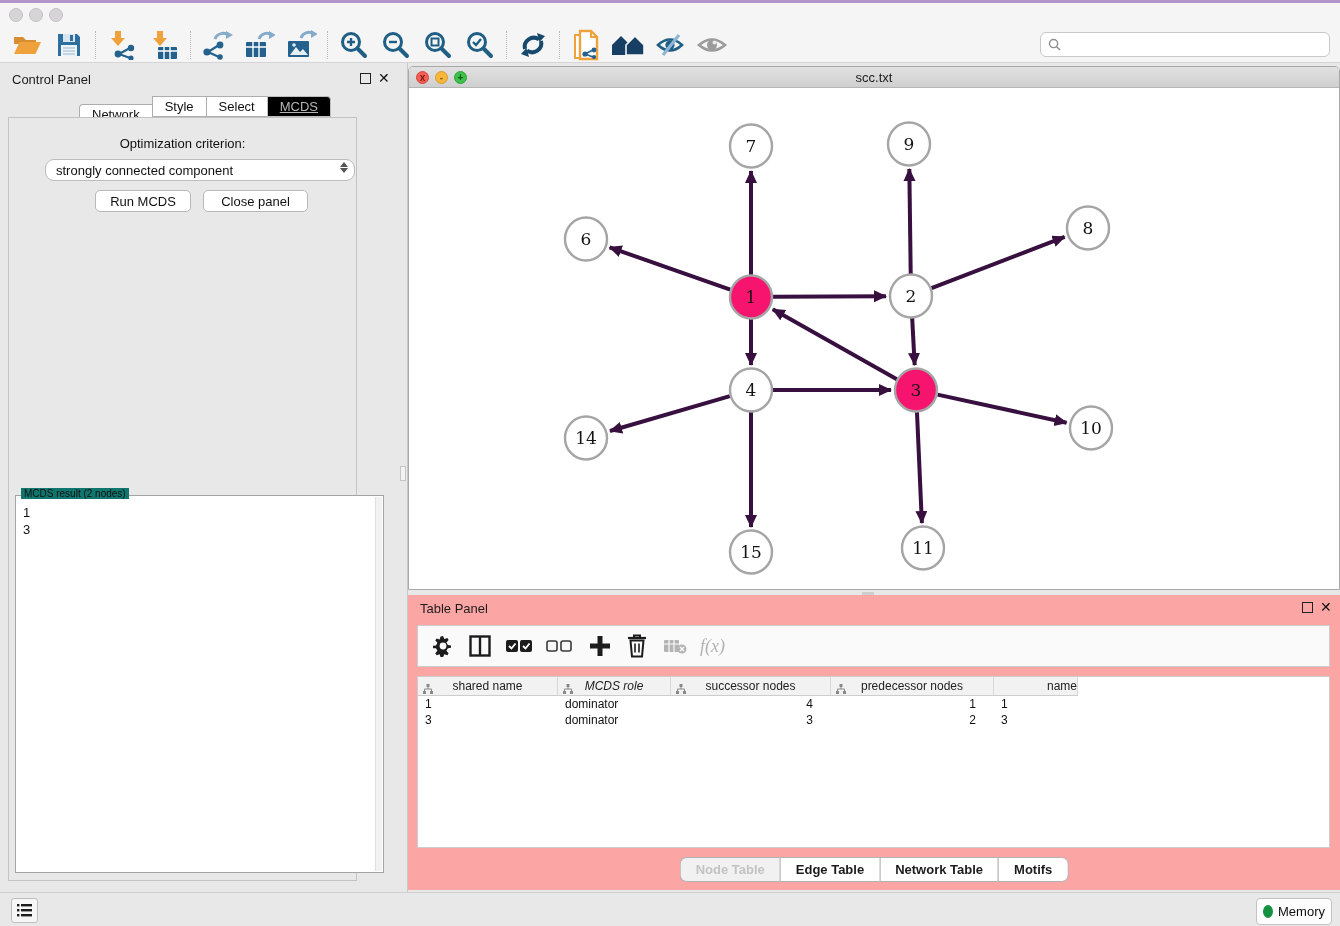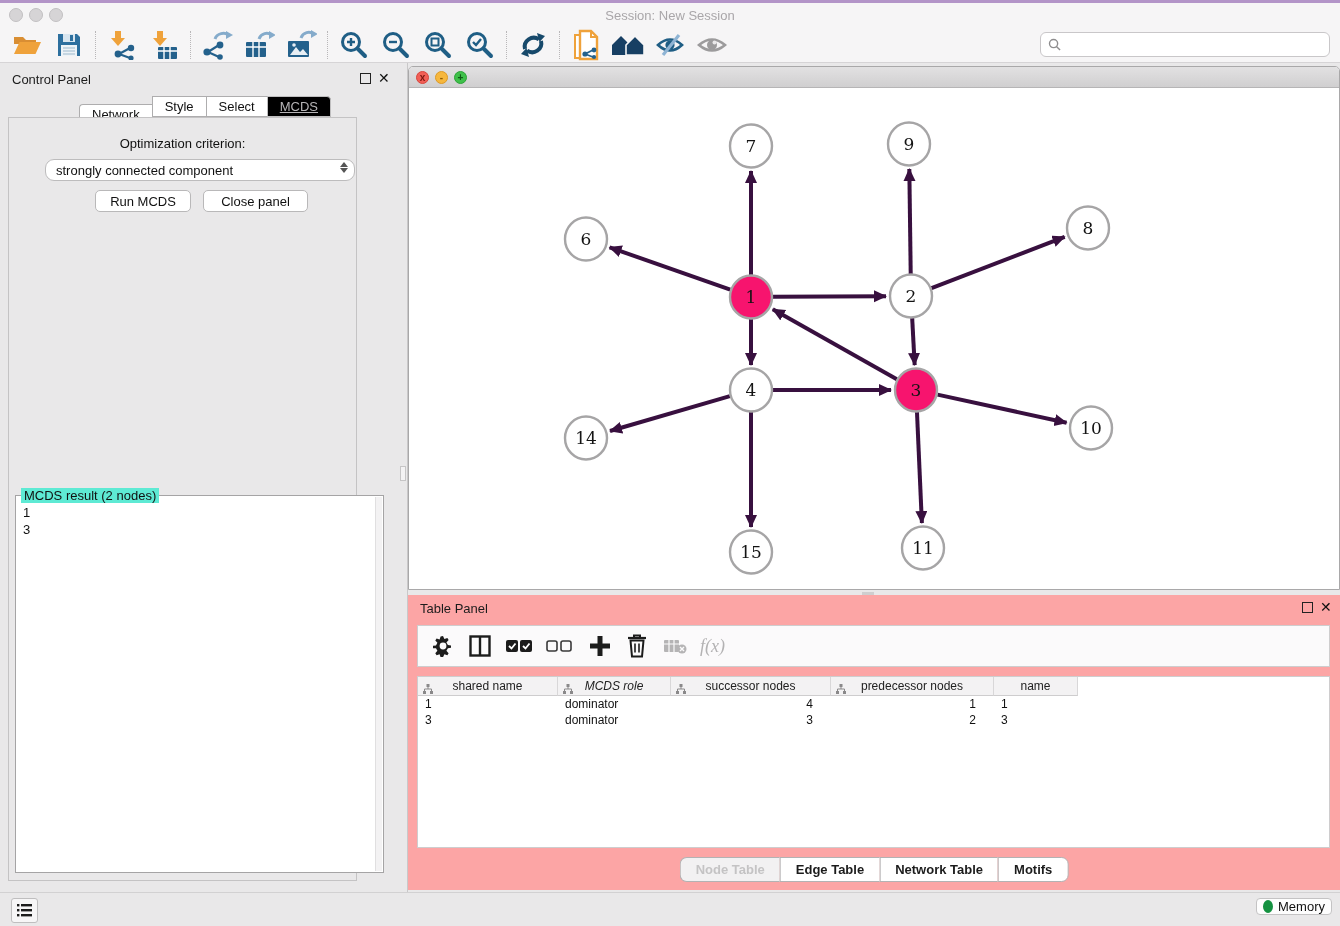--- a/index.html
+++ b/index.html
@@ -31,21 +31,21 @@
   .ctab.sel { background:#000000; color:#b6b4b6; border-color:#bfbebf;text-decoration:underline; }
   .ctl-box { position:absolute; left:8px; top:54px; width:349px; height:764px; border:1px solid #c4c3c4; background:#e9e8e9; }
   .opt-label { position:absolute; left:0; right:0; top:18px; text-align:center; font-size:13px; color:#111; }
   .dropdown { position:absolute; left:36px; top:41px; width:310px; height:22px; background:#fff; border:1px solid #bdbcbd; border-radius:9px; display:flex; align-items:center; padding-left:10px; font-size:13px; color:#111; }
   .chev { position:absolute; right:6px; top:2px; display:flex; flex-direction:column; gap:1px; }
   .chev i { width:0; height:0; border-left:4px solid transparent; border-right:4px solid transparent; }
   .chev .up { border-bottom:5px solid #555; }
   .chev .dn { border-top:5px solid #555; }
   .mac-btn { position:absolute; top:72px; height:22px; background:#fff; border:1px solid #b9b8b9; border-radius:5px; font-size:13px; color:#111; display:flex; align-items:center; justify-content:center; }
   .result-box { position:absolute; left:6px; top:377px; width:369px; height:378px; border:1px solid #a5a4a5; background:#fff; }
-  .result-legend { position:absolute; top:-8px; left:5px; background:#5eead4; padding:0 3px; font-size:13px; color:#111; }
+  .result-legend { position:absolute; top:-8px; left:5px; background:#0f766e; padding:0 3px; font-size:10px; color:#111; }
   .result-lines { padding:8px 0 0 7px; font-size:13px; line-height:17px; color:#111; white-space:pre-line; }
   .result-scroll { position:absolute; right:1px; top:1px; bottom:1px; width:7px; background:#f3f2f3; border-left:1px solid #e0dfe0; }
   .v-divider { position:absolute; left:399px; top:63px; width:9px; height:829px; background:#e9e8e9; border-right:1px solid #c9c8c9; }
   .v-handle { position:absolute; left:1px; top:403px; width:6px; height:15px; background:#f4f3f4; border:1px solid #c6c5c6; }
 
   
   .network-window { position:absolute; left:408px; top:66px; width:932px; height:524px; background:#fff; border:1px solid #a9a8a9; border-radius:5px 5px 0 0; }
   .nw-titlebar { height:21px; background:linear-gradient(#e2e1e2,#d0cfd0); border-bottom:1px solid #b6b5b6; border-radius:4px 4px 0 0; position:relative; }
   .nw-lights { position:absolute; left:7px; top:4px; display:flex; gap:6px; }
   .nw-light { width:13px; height:13px; border-radius:50%; font-size:10px; font-weight:bold; display:flex; align-items:center; justify-content:center; line-height:1; }
@@ -68,36 +68,35 @@
   .td { font-size:12px; color:#111; line-height:16px; overflow:hidden; white-space:nowrap; }
   .tp-tabs { position:absolute; left:50%; transform:translateX(-50%); top:262px; display:flex; }
   .btab { height:25px; padding:0 15px; background:#fff; border:1px solid #b3b2b3; border-right-width:0; font-size:13px; font-weight:bold; color:#1c1c1c; display:flex; align-items:center; }
   .btab:first-child { border-radius:7px 0 0 7px; }
   .btab:last-child { border-right-width:1px; border-radius:0 7px 7px 0; }
   .btab.sel { background:#f2f1f2; color:#c4c3c4; }
 
   
   .statusbar { position:absolute; left:0; top:892px; width:1340px; height:34px; background:#e9e8e9; border-top:1px solid #d2d1d2; }
   .list-btn { position:absolute; left:11px; top:5px; width:27px; height:25px; background:#f7f6f7; border:1px solid #bfbebf; border-radius:3px; display:flex; align-items:center; justify-content:center; }
-  .memory-btn { position:absolute; right:8px; top:5px; width:76px; height:17px; background:#fdfdfd; border:1px solid #c4c3c4; border-radius:4px; display:flex; align-items:center; justify-content:center; gap:5px; font-size:13px; color:#111; }
+  .memory-btn { position:absolute; right:8px; top:5px; width:76px; height:27px; background:#fdfdfd; border:1px solid #c4c3c4; border-radius:4px; display:flex; align-items:center; justify-content:center; gap:5px; font-size:13px; color:#111; }
   .mem-dot { width:10px; height:13px; border-radius:50%; background:#149140; }
 </style>
 </head>
 <body>
 
 <div class="app">
   <div class="top-strip"></div>
 
   <div class="titlebar">
     <div class="lights">
       <div class="light"></div>
       <div class="light"></div>
       <div class="light"></div>
     </div>
-    <div class="win-title">Session: New Session</div>
   </div>
 
   <div class="toolbar">
     <div class="tbtn">
       <svg width="30" height="26" viewBox="0 0 30 26">
           <path d="M2 5h9l3 3h10v4H2z" fill="#d98e33"></path>
           <path d="M2 22 L7.5 10 H29 L23.5 22 Z" fill="#efa23b"></path>
         </svg>
     </div>
     <div class="tbtn">
@@ -282,20 +281,21 @@
         <div class="nw-light nw-red">
             <span>x</span>
           </div>
         <div class="nw-light nw-yel">
             <span>-</span>
           </div>
         <div class="nw-light nw-grn">
             <span>+</span>
           </div>
       </div>
+      <div class="nw-title">scc.txt</div>
     </div>
     <svg id="graph-svg" width="930" height="501">
       <defs>
         <marker id="arrow" markerUnits="userSpaceOnUse" markerWidth="16" markerHeight="14" refX="12" refY="6" orient="auto">
           <path d="M0 0 L13 6 L0 12 Z" fill="#38103f"></path>
         </marker>
       </defs>
       <g id="edge-layer">
           <line x1="342" y1="187" x2="342" y2="83" stroke="#38103f" stroke-width="4" marker-end="url(#arrow)"></line>
           <line x1="321.2449403778676" y1="201.7042820722201" x2="200.58529502515046" y2="159.2905885542953" stroke="#38103f" stroke-width="4" marker-end="url(#arrow)"></line>
@@ -416,21 +416,21 @@
                 <rect x="0" y="7" width="3" height="3" fill="#8a898a"></rect>
                 <rect x="7" y="7" width="3" height="3" fill="#8a898a"></rect>
                 <path d="M5 3v2M1.5 7V5h7v2" stroke="#8a898a" fill="none" stroke-width="1"></path>
               </svg></span><span>successor nodes</span></div>
           <div class="th" style="width: 163px;"><span class="hier"><svg width="10" height="10" viewBox="0 0 10 10">
                 <rect x="3.5" y="0" width="3" height="3" fill="#8a898a"></rect>
                 <rect x="0" y="7" width="3" height="3" fill="#8a898a"></rect>
                 <rect x="7" y="7" width="3" height="3" fill="#8a898a"></rect>
                 <path d="M5 3v2M1.5 7V5h7v2" stroke="#8a898a" fill="none" stroke-width="1"></path>
               </svg></span><span>predecessor nodes</span></div>
-          <div class="th" style="width: 84px;"><span>name</span></div>
+          <div class="th" style="width: 84px; text-align: right;"><span>name</span></div>
         </div>
       <div id="tbl-body">
           <div class="tr">
             <div class="td" style="width: 140px; text-align: left; padding: 0px 0px 0px 7px;">1</div>
             <div class="td" style="width: 113px; text-align: left; padding: 0px 0px 0px 7px;">dominator</div>
             <div class="td" style="width: 160px; text-align: right; padding: 0px 18px 0px 0px;">4</div>
             <div class="td" style="width: 163px; text-align: right; padding: 0px 18px 0px 0px;">1</div>
             <div class="td" style="width: 84px; text-align: left; padding: 0px 0px 0px 7px;">1</div>
           </div>
           <div class="tr">

